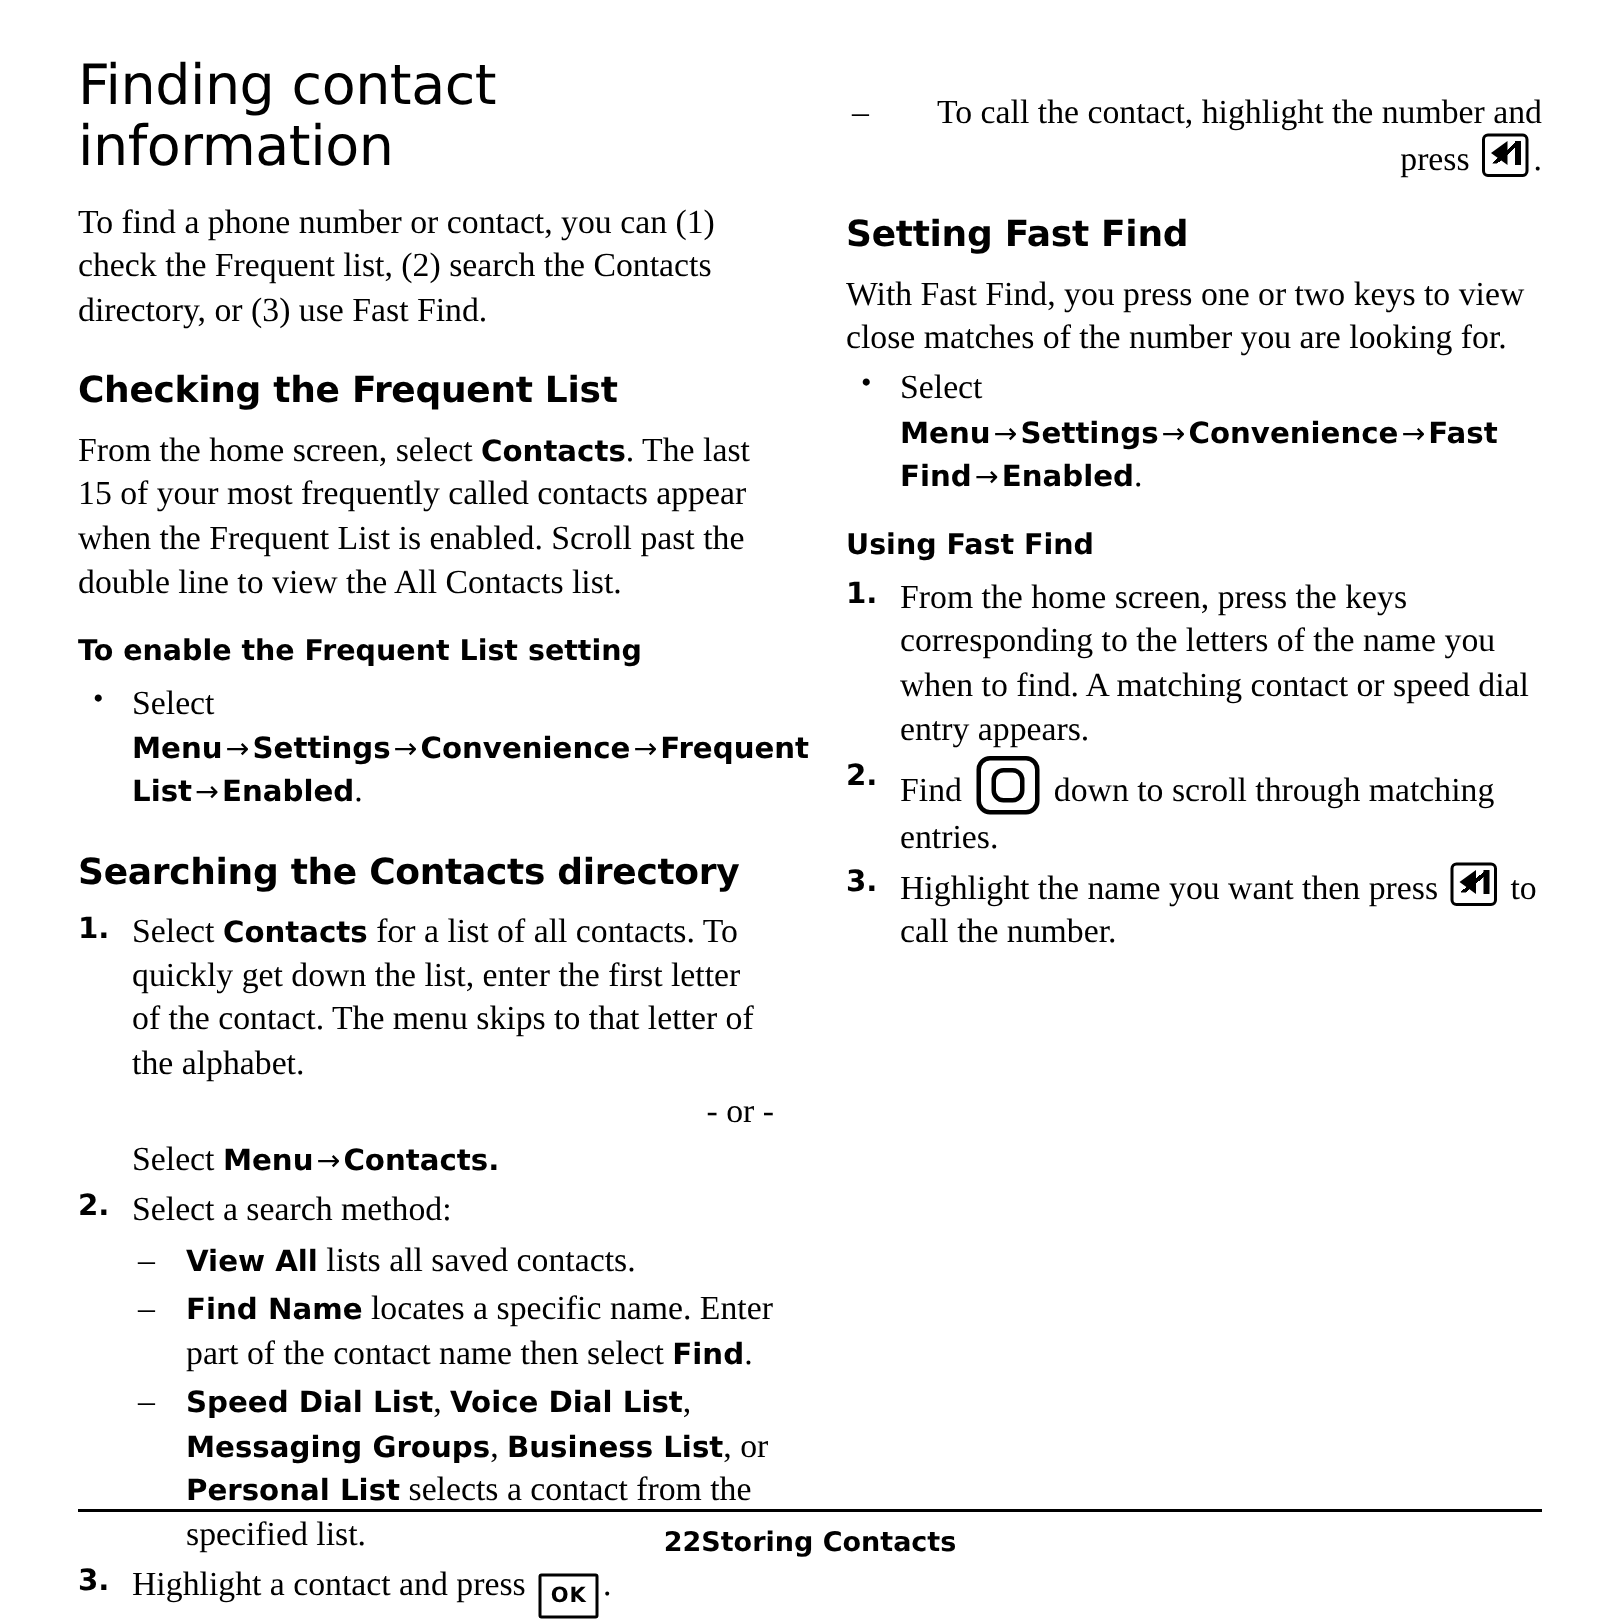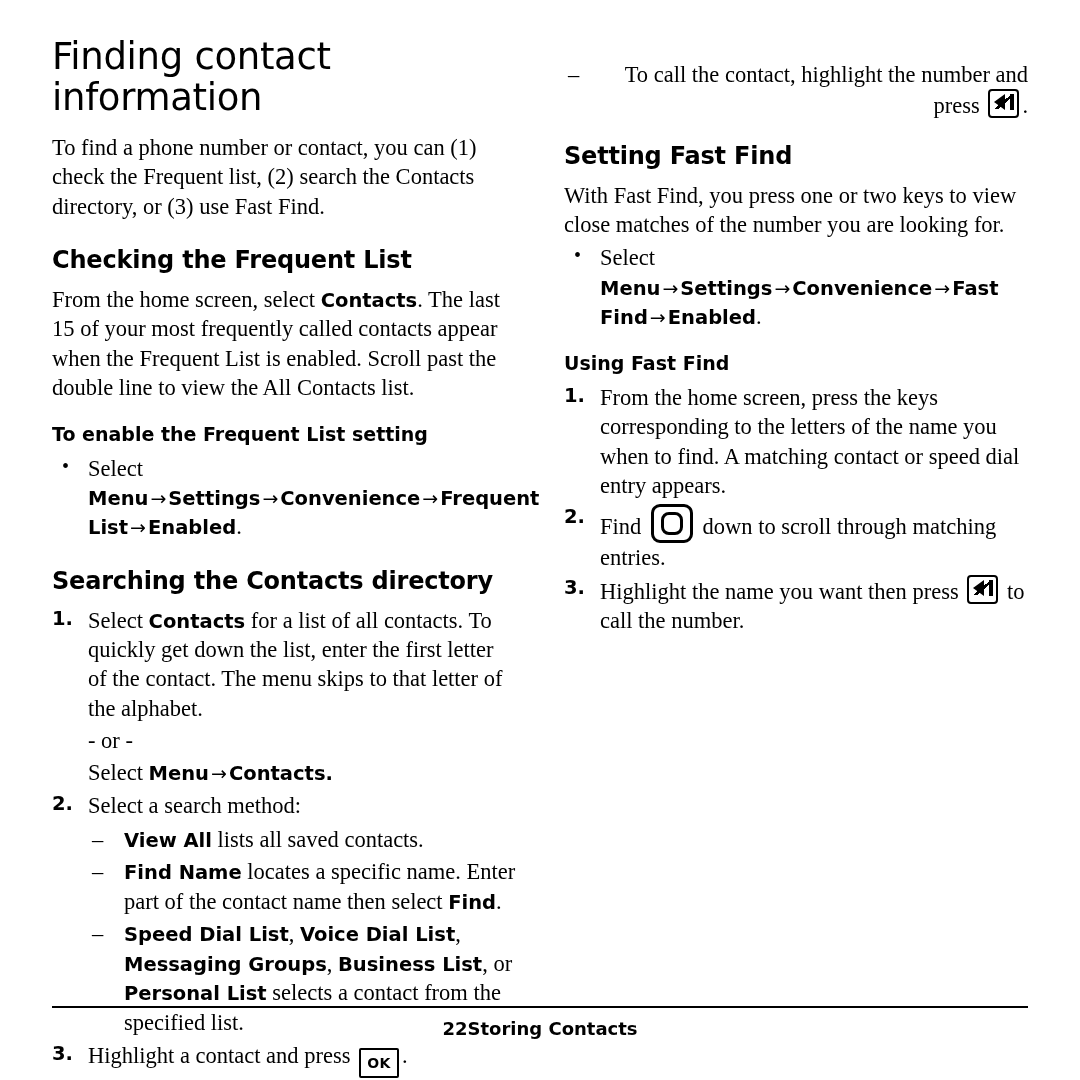--- a/index.html
+++ b/index.html
@@ -256,21 +256,21 @@
       <ul class="bul">
         <li><span>Select </span><span class="b">Menu</span><span class="arrow">→</span><span class="b">Settings</span><span class="arrow">→</span><span class="b">Convenience</span><span class="arrow">→</span><span class="b">Frequent List</span><span class="arrow">→</span><span class="b">Enabled</span><span>.</span></li>
       </ul>
 
       <h2 class="sec">Searching the Contacts directory</h2>
 
       <ol class="num">
         <li><span class="nmark">1.</span><span>Select </span><span class="b">Contacts</span><span> for a list of all contacts. To quickly get down the list, enter the first letter of the contact. The menu skips to that letter of the alphabet.</span></li>
       </ol>
 
-      <p class="ornote" style="padding-left:36px;">- or -</p>
+      <p class="ornote" style="padding-left:36px;text-align:right;">- or -</p>
 
       <p class="ornote" style="padding-left:36px;"><span>Select </span><span class="b">Menu</span><span class="arrow">→</span><span class="b">Contacts.</span></p>
 
       <ol class="num">
         <li><span class="nmark">2.</span><span>Select a search method:</span></li>
       </ol>
 
       <ul class="dash nested-dash" style="margin-left:36px;">
         <li><span class="b">View All</span><span> lists all saved contacts.</span></li>
         <li><span class="b">Find Name</span><span> locates a specific name. Enter part of the contact name then select </span><span class="b">Find</span><span>.</span></li>

